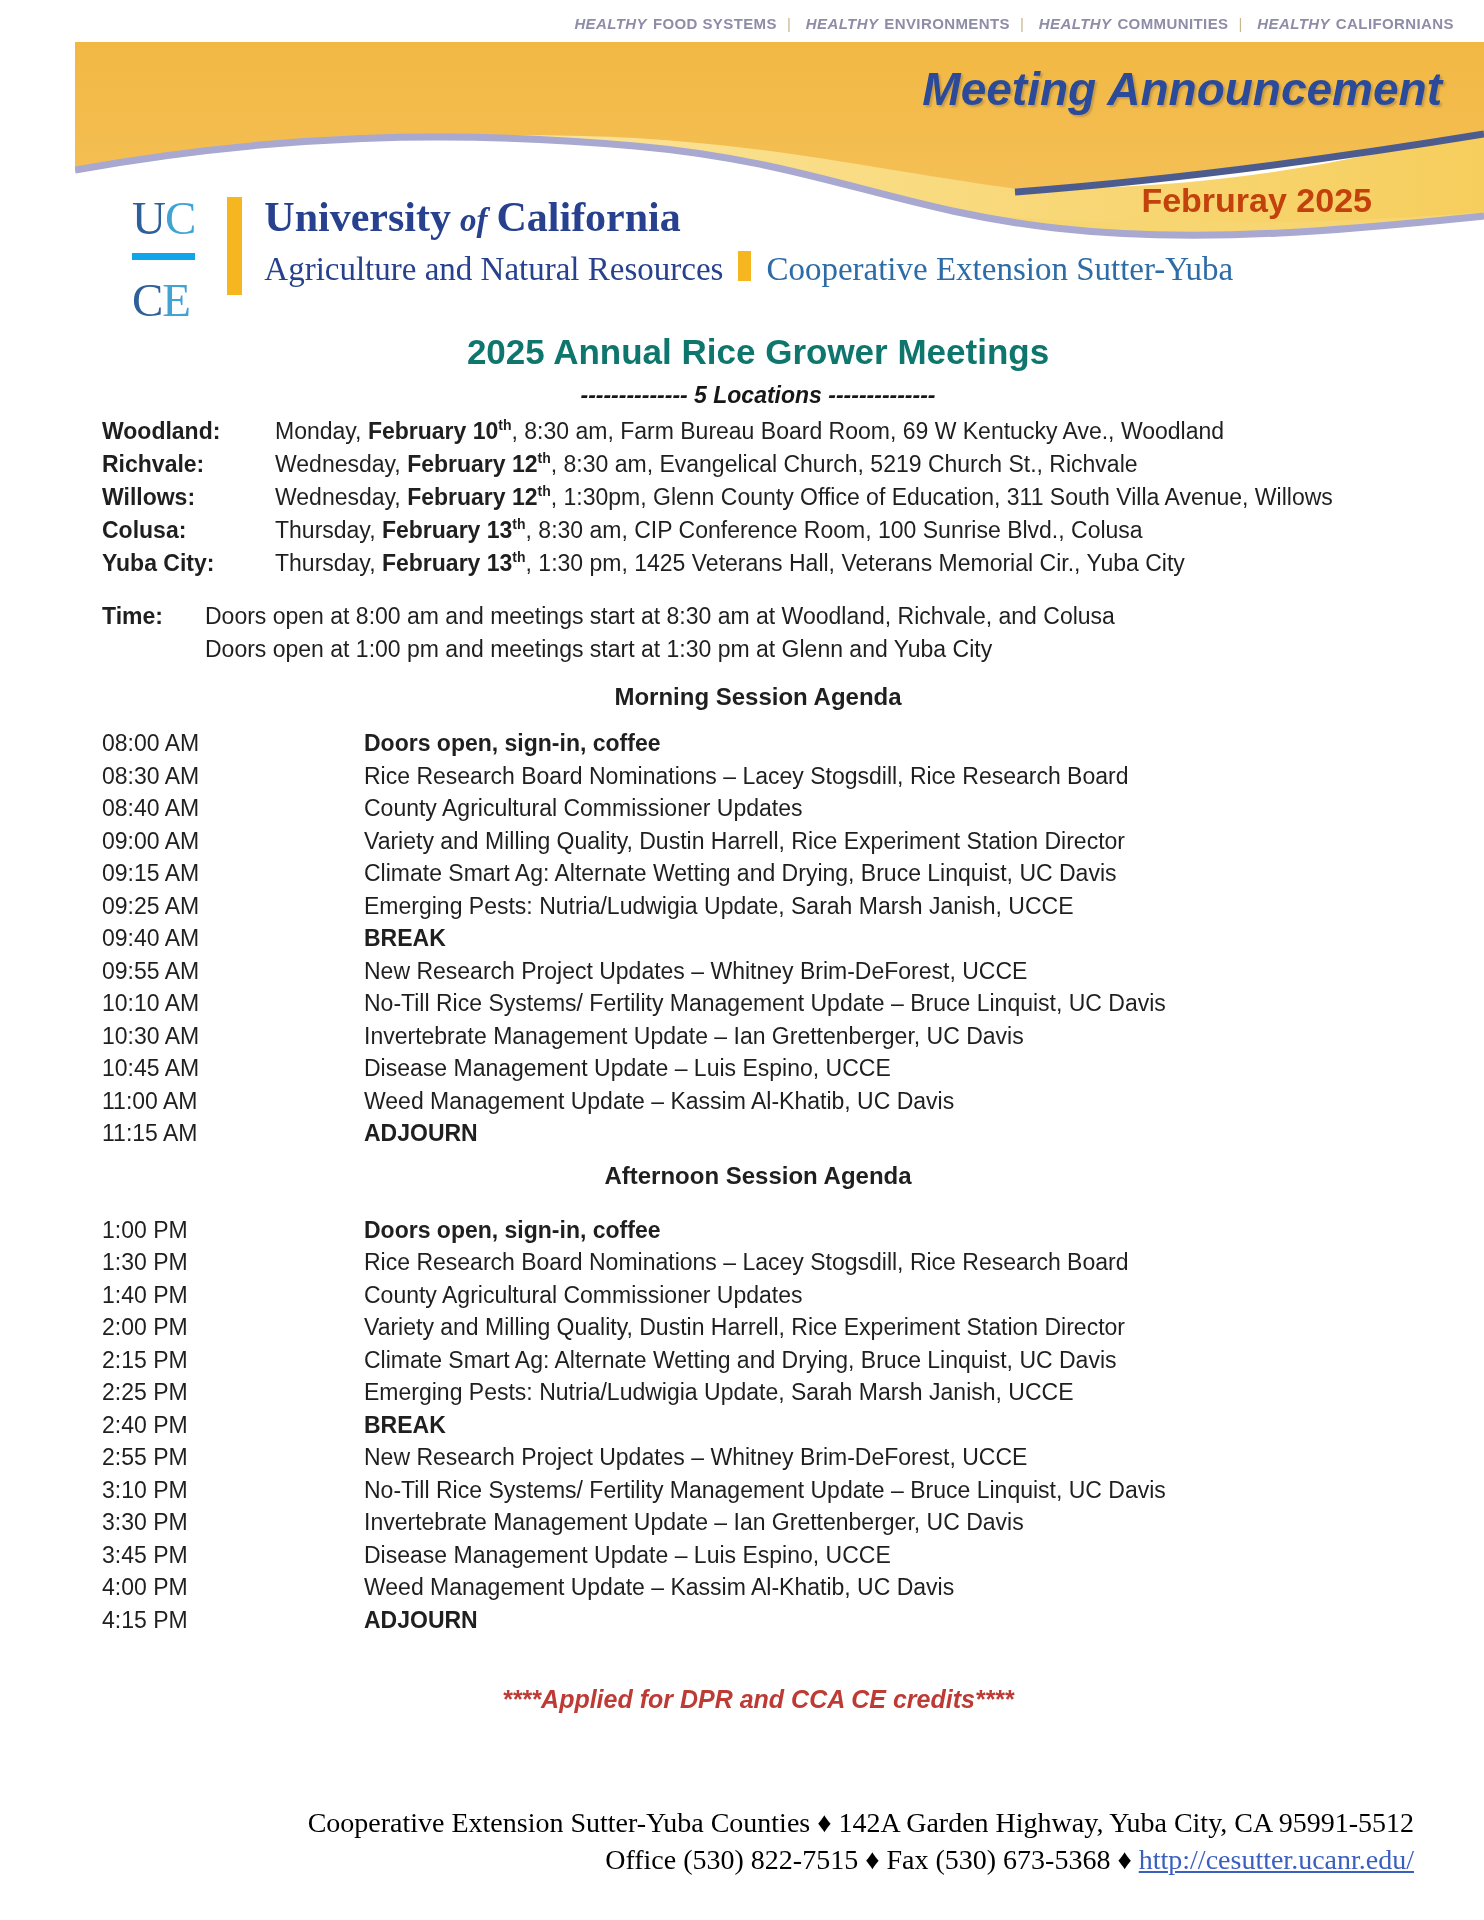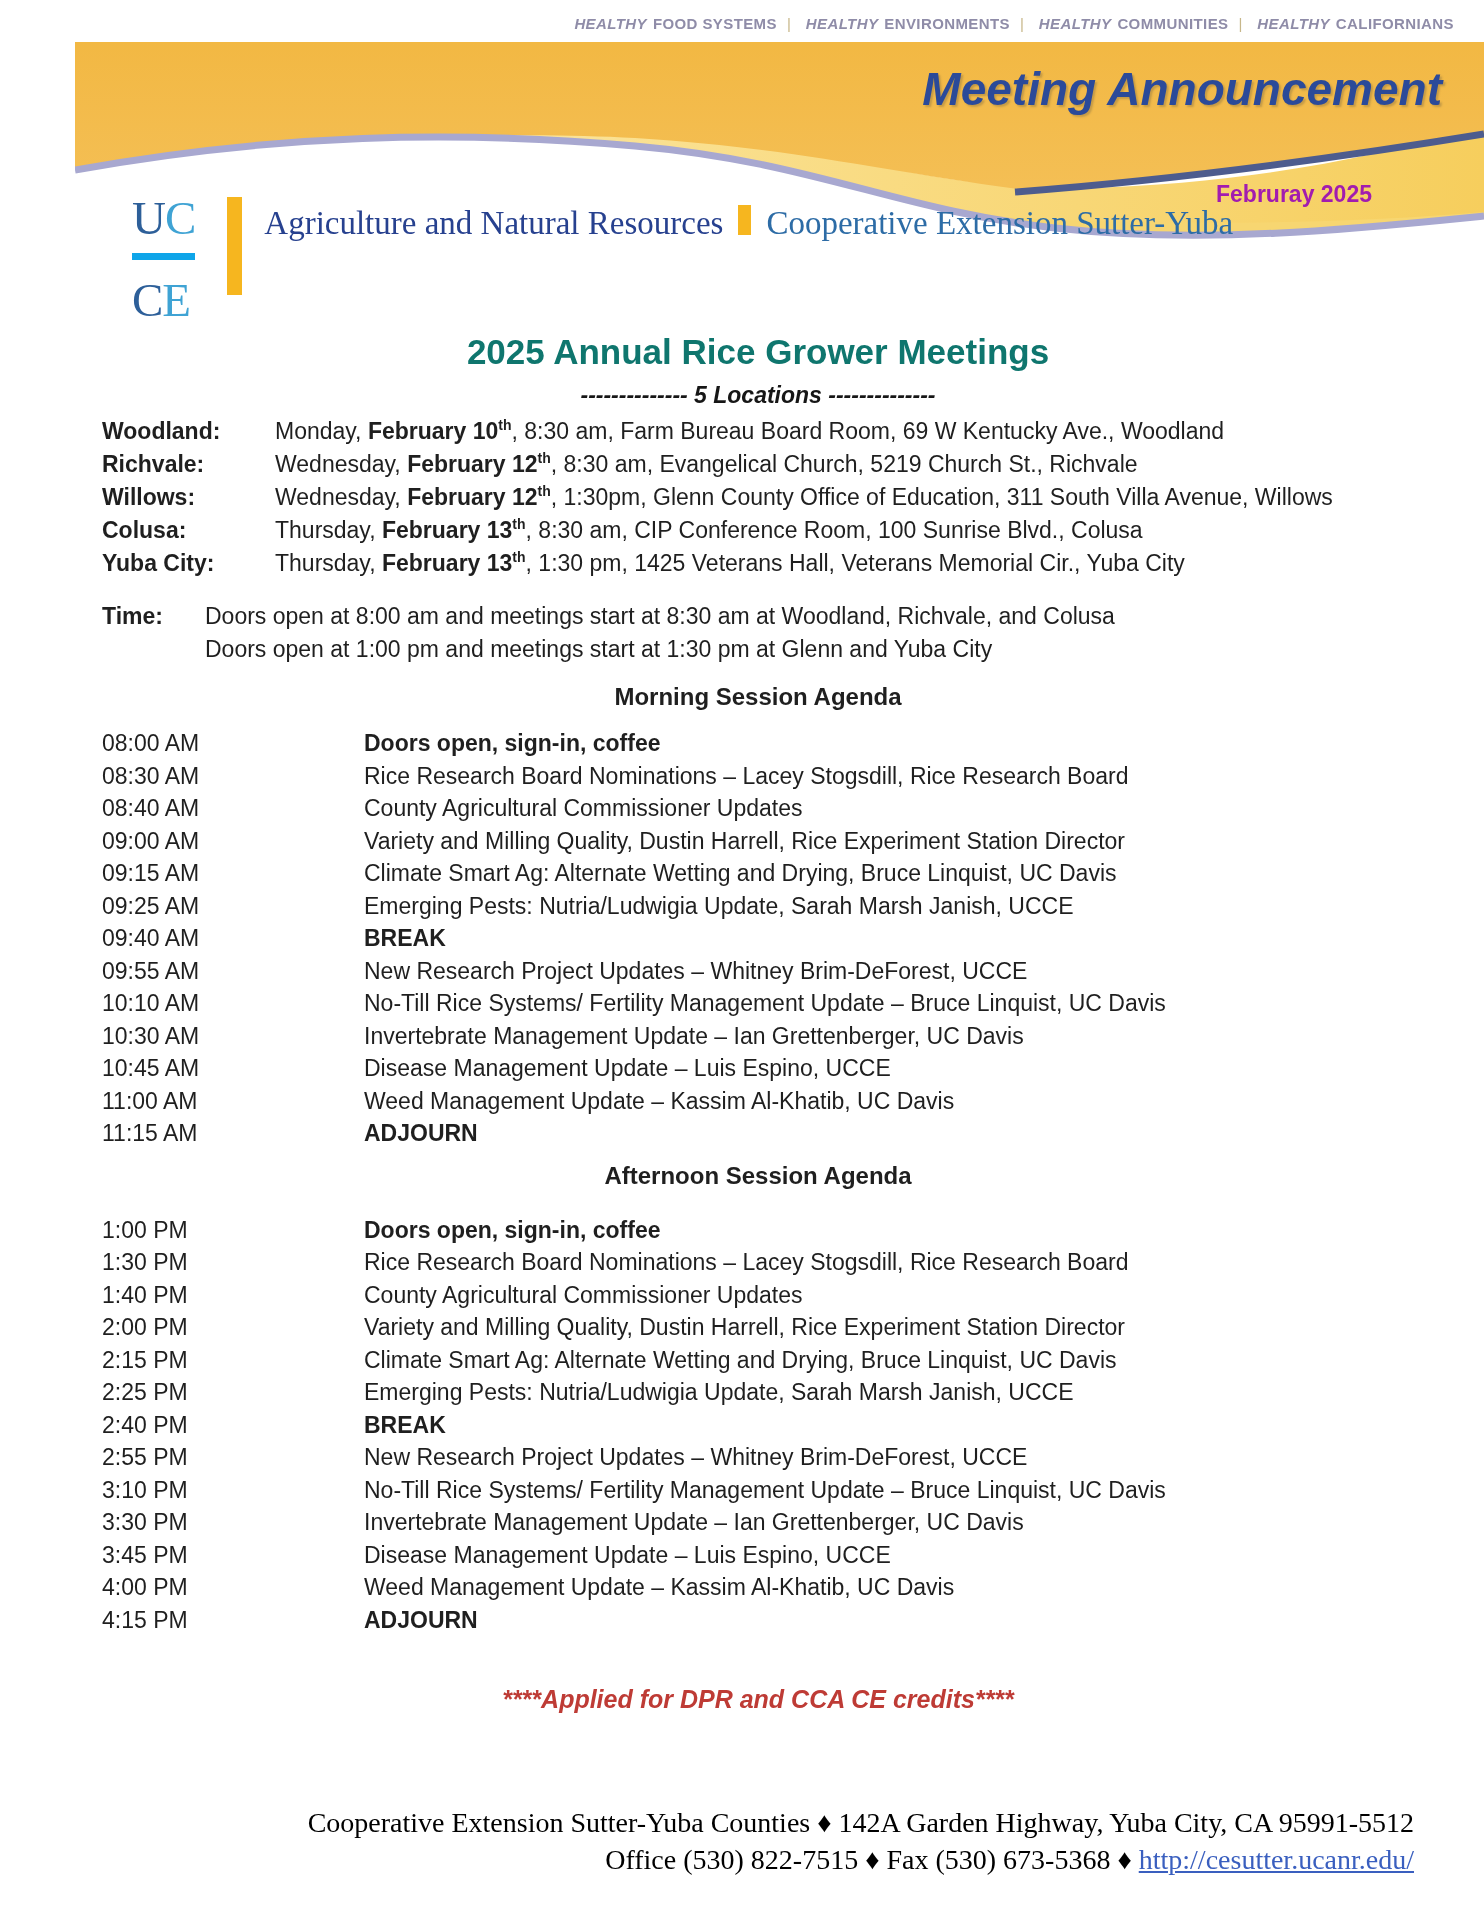--- a/index.html
+++ b/index.html
@@ -11,21 +11,21 @@
              color:#8f8ca8;letter-spacing:.4px;white-space:nowrap;}
   .strip-item .h-it{font-style:italic;}
   .strip-item .h-rest{margin-left:6px;}
   .strip-sep{color:#c7b78a;margin:0 10px;font-weight:normal;}
   .strip-item:last-child .strip-sep{display:none;}
 
   
   .banner-svg{position:absolute;left:75px;top:42px;}
   .banner-heading{position:absolute;top:62px;right:42px;font-size:46px;font-weight:bold;
                   font-style:italic;color:#2b4a99;text-shadow:2px 2px 2px rgba(60,60,60,.25);}
-  .banner-date{position:absolute;top:181px;right:112px;font-size:23px;font-weight:bold;color:#a21caf;}
+  .banner-date{position:absolute;top:181px;right:112px;font-size:34px;font-weight:bold;color:#c2410c;}
 
   
   .logo-row{position:absolute;top:194px;left:126px;display:flex;align-items:flex-start;}
   .ucce-box{font-family:"Liberation Serif","DejaVu Serif",serif;font-size:47px;line-height:.95;
             letter-spacing:-1px;background:#fff;padding:2px 6px;}
   .uc-line{border-bottom:7px solid #0ea5e9;padding-bottom:12px;}
   .ce-line{padding-top:18px;}
   .lg-dark{color:#2d5f99;}
   .lg-lite{color:#3fa3d4;}
   .gold-bar{width:15px;height:98px;background:#f6b61f;margin:3px 22px 0 26px;}
@@ -116,20 +116,21 @@
   <div class="banner-heading">Meeting Announcement</div>
   <div class="banner-date">Februray 2025</div>
 
   <div class="logo-row">
     <div class="ucce-box">
       <div class="uc-line"><span class="lg-dark">U</span><span class="lg-lite">C</span></div>
       <div class="ce-line"><span class="lg-dark">C</span><span class="lg-lite">E</span></div>
     </div>
     <div class="gold-bar"></div>
     <div class="logo-text">
+      <div class="logo-line1"><span>University</span><span class="lof">of</span><span>California</span></div>
       <div class="logo-line2-row">
         <span class="logo-line2">Agriculture and Natural Resources</span>
         <span class="gold-sq"></span>
         <span class="logo-line3">Cooperative Extension Sutter-Yuba</span>
       </div>
     </div>
   </div>
 
   <div class="content">
     <h1 class="doc-title">2025 Annual Rice Grower Meetings</h1>

